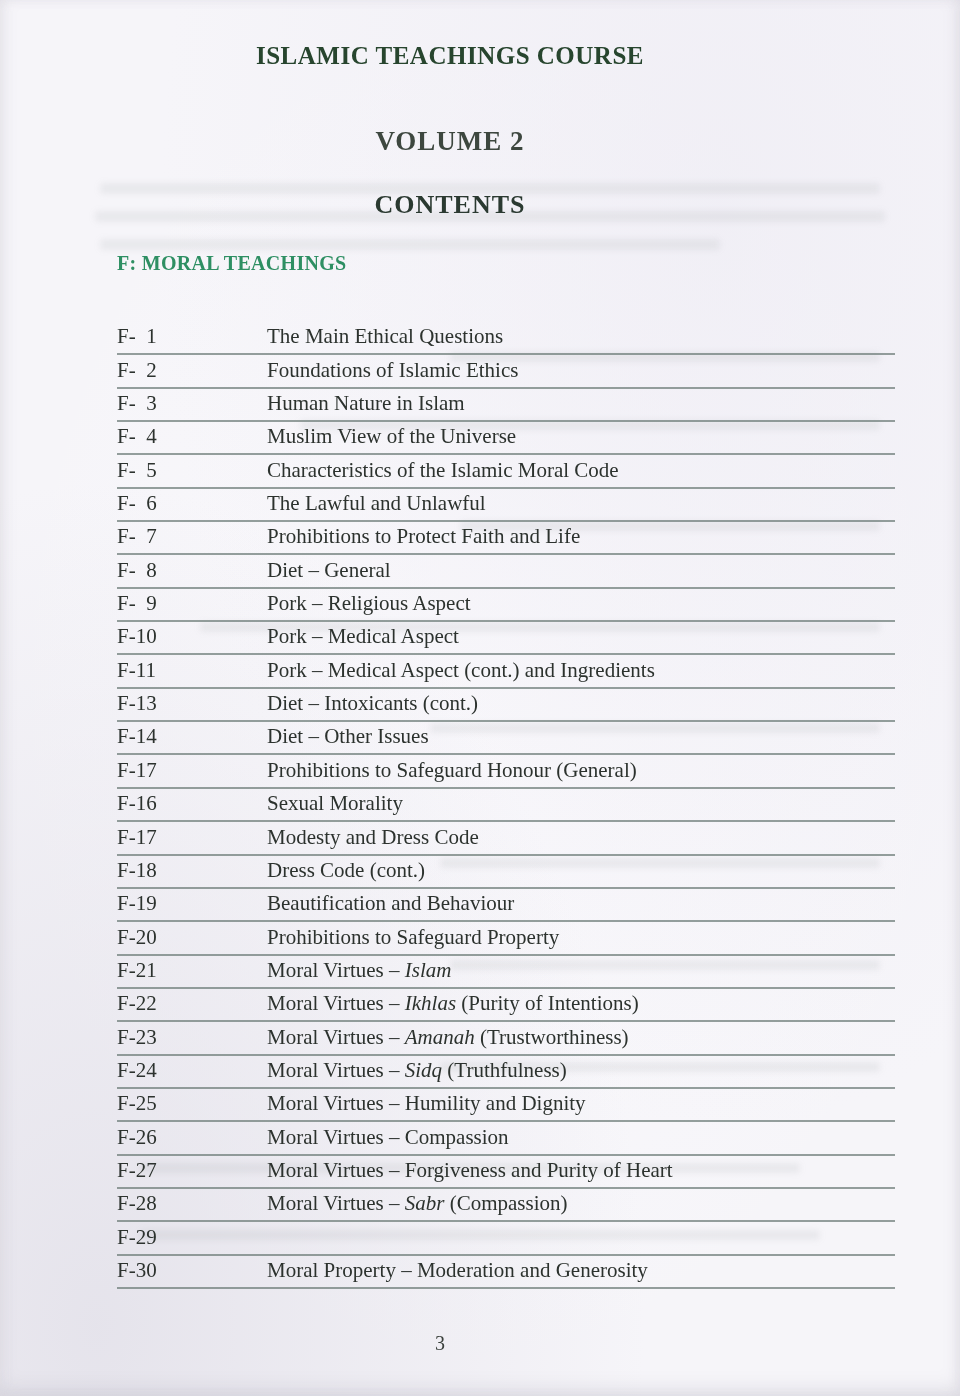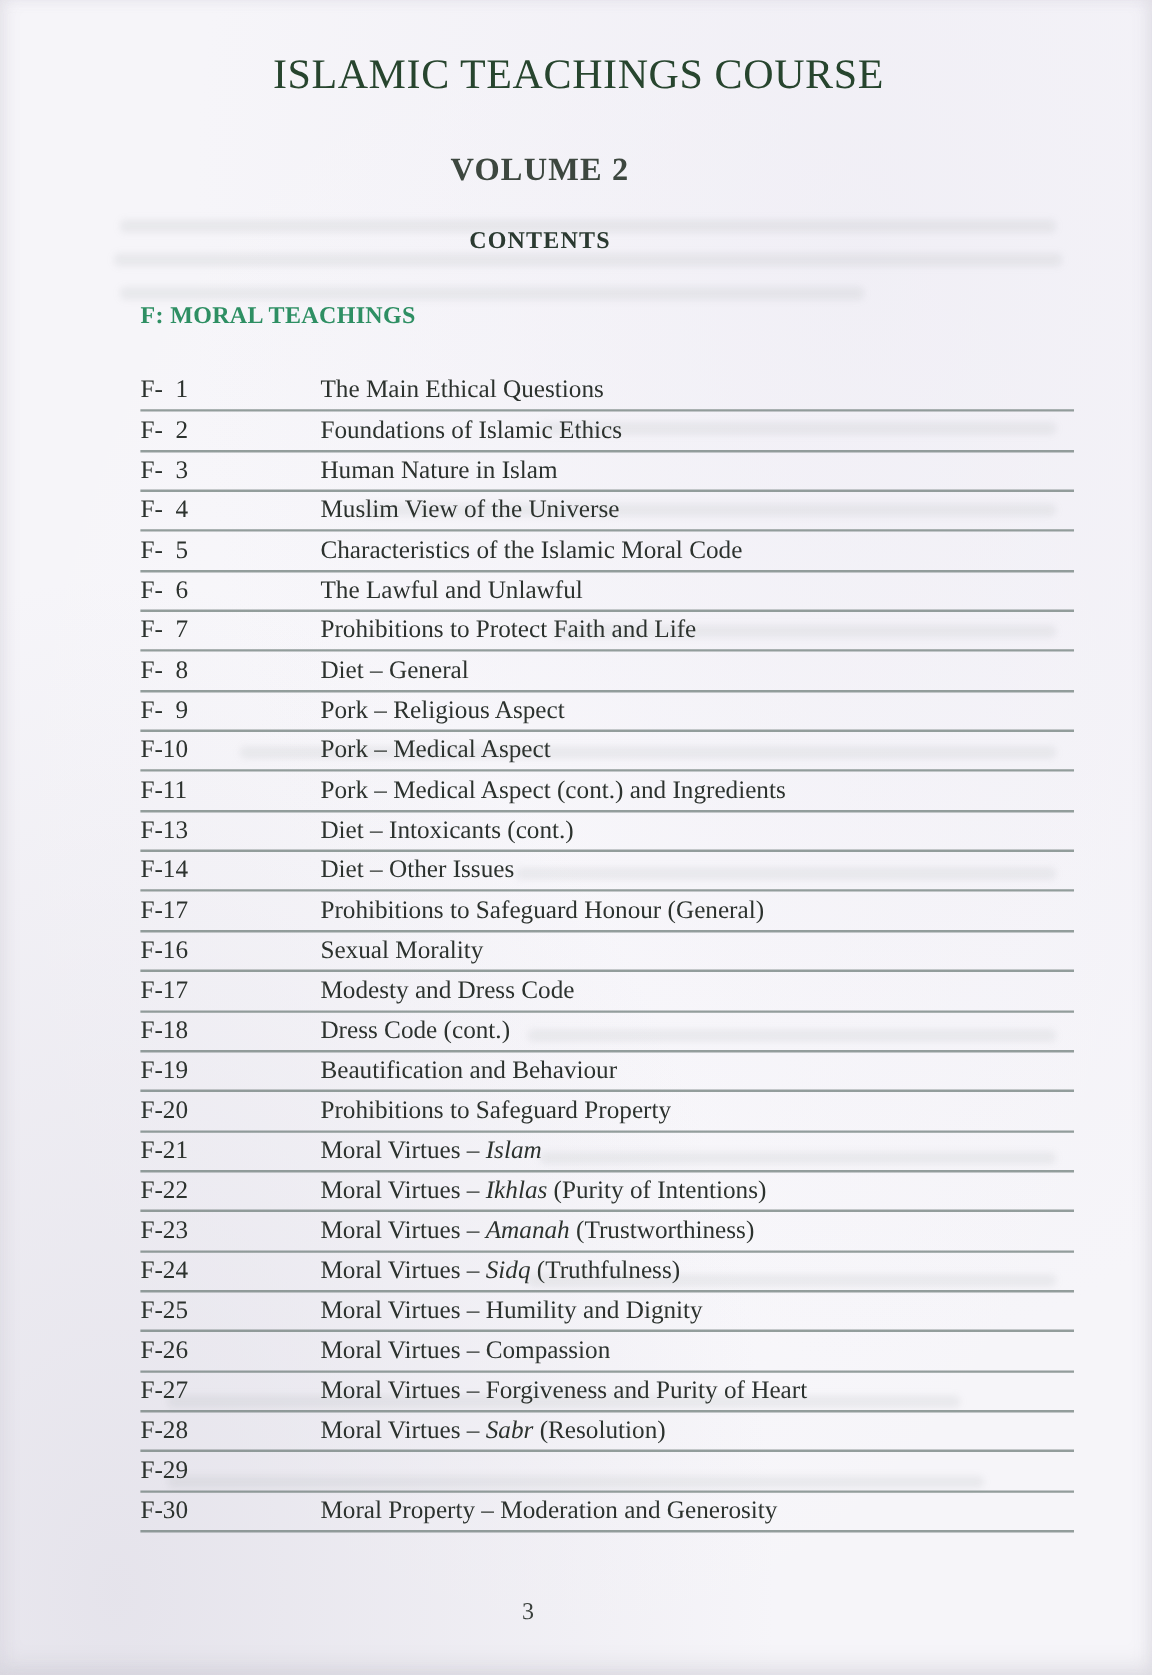--- a/index.html
+++ b/index.html
@@ -32,54 +32,53 @@
 
   
   .header-zone {
     position: absolute;
     left: 0;
     width: 900px;
     text-align: center;
   }
   .doc-title {
     top: 42px;
-    font-size: 35px;
-    font-weight: normal;
+    font-size: 25px;
+    font-weight: bold;
     letter-spacing: 0.5px;
     color: #27452e;
-    padding-left: 32px;
   }
   .doc-volume {
     top: 126px;
     font-size: 27px;
     font-weight: 700;
     letter-spacing: 1px;
     color: #3d473f;
   }
   .doc-contents {
     top: 190px;
-    font-size: 20px;
+    font-size: 26px;
     font-weight: bold;
     letter-spacing: 1px;
     color: #2b3a31;
   }
   .section-heading {
     position: absolute;
     left: 117px;
     top: 252px;
     font-size: 20px;
     font-weight: bold;
     color: #2e8f63;
     letter-spacing: 0.3px;
   }
 
   
   .toc-list {
     position: absolute;
-    top: 310px;
+    top: 322px;
     left: 117px;
     width: 778px;
     font-family: Liberation Serif, serif;
   }
   .toc-row {
     box-sizing: border-box;
     height: 33.35px;
     display: flex;
     align-items: flex-end;
     padding-bottom: 4px;
@@ -272,21 +271,21 @@
     <span class="toc-title"><span>Moral Virtues – Compassion</span><em></em><span></span></span>
   </div>
 
   <div class="toc-row">
     <span class="toc-num">F-27</span>
     <span class="toc-title"><span>Moral Virtues – Forgiveness and Purity of Heart</span><em></em><span></span></span>
   </div>
 
   <div class="toc-row">
     <span class="toc-num">F-28</span>
-    <span class="toc-title"><span>Moral Virtues – </span><em>Sabr</em><span> (Resolution)</span></span>
+    <span class="toc-title"><span>Moral Virtues – </span><em>Sabr</em><span> (Compassion)</span></span>
   </div>
 
   <div class="toc-row">
     <span class="toc-num">F-29</span>
   </div>
 
   <div class="toc-row">
     <span class="toc-num">F-30</span>
     <span class="toc-title"><span>Moral Property – Moderation and Generosity</span><em></em><span></span></span>
   </div>

